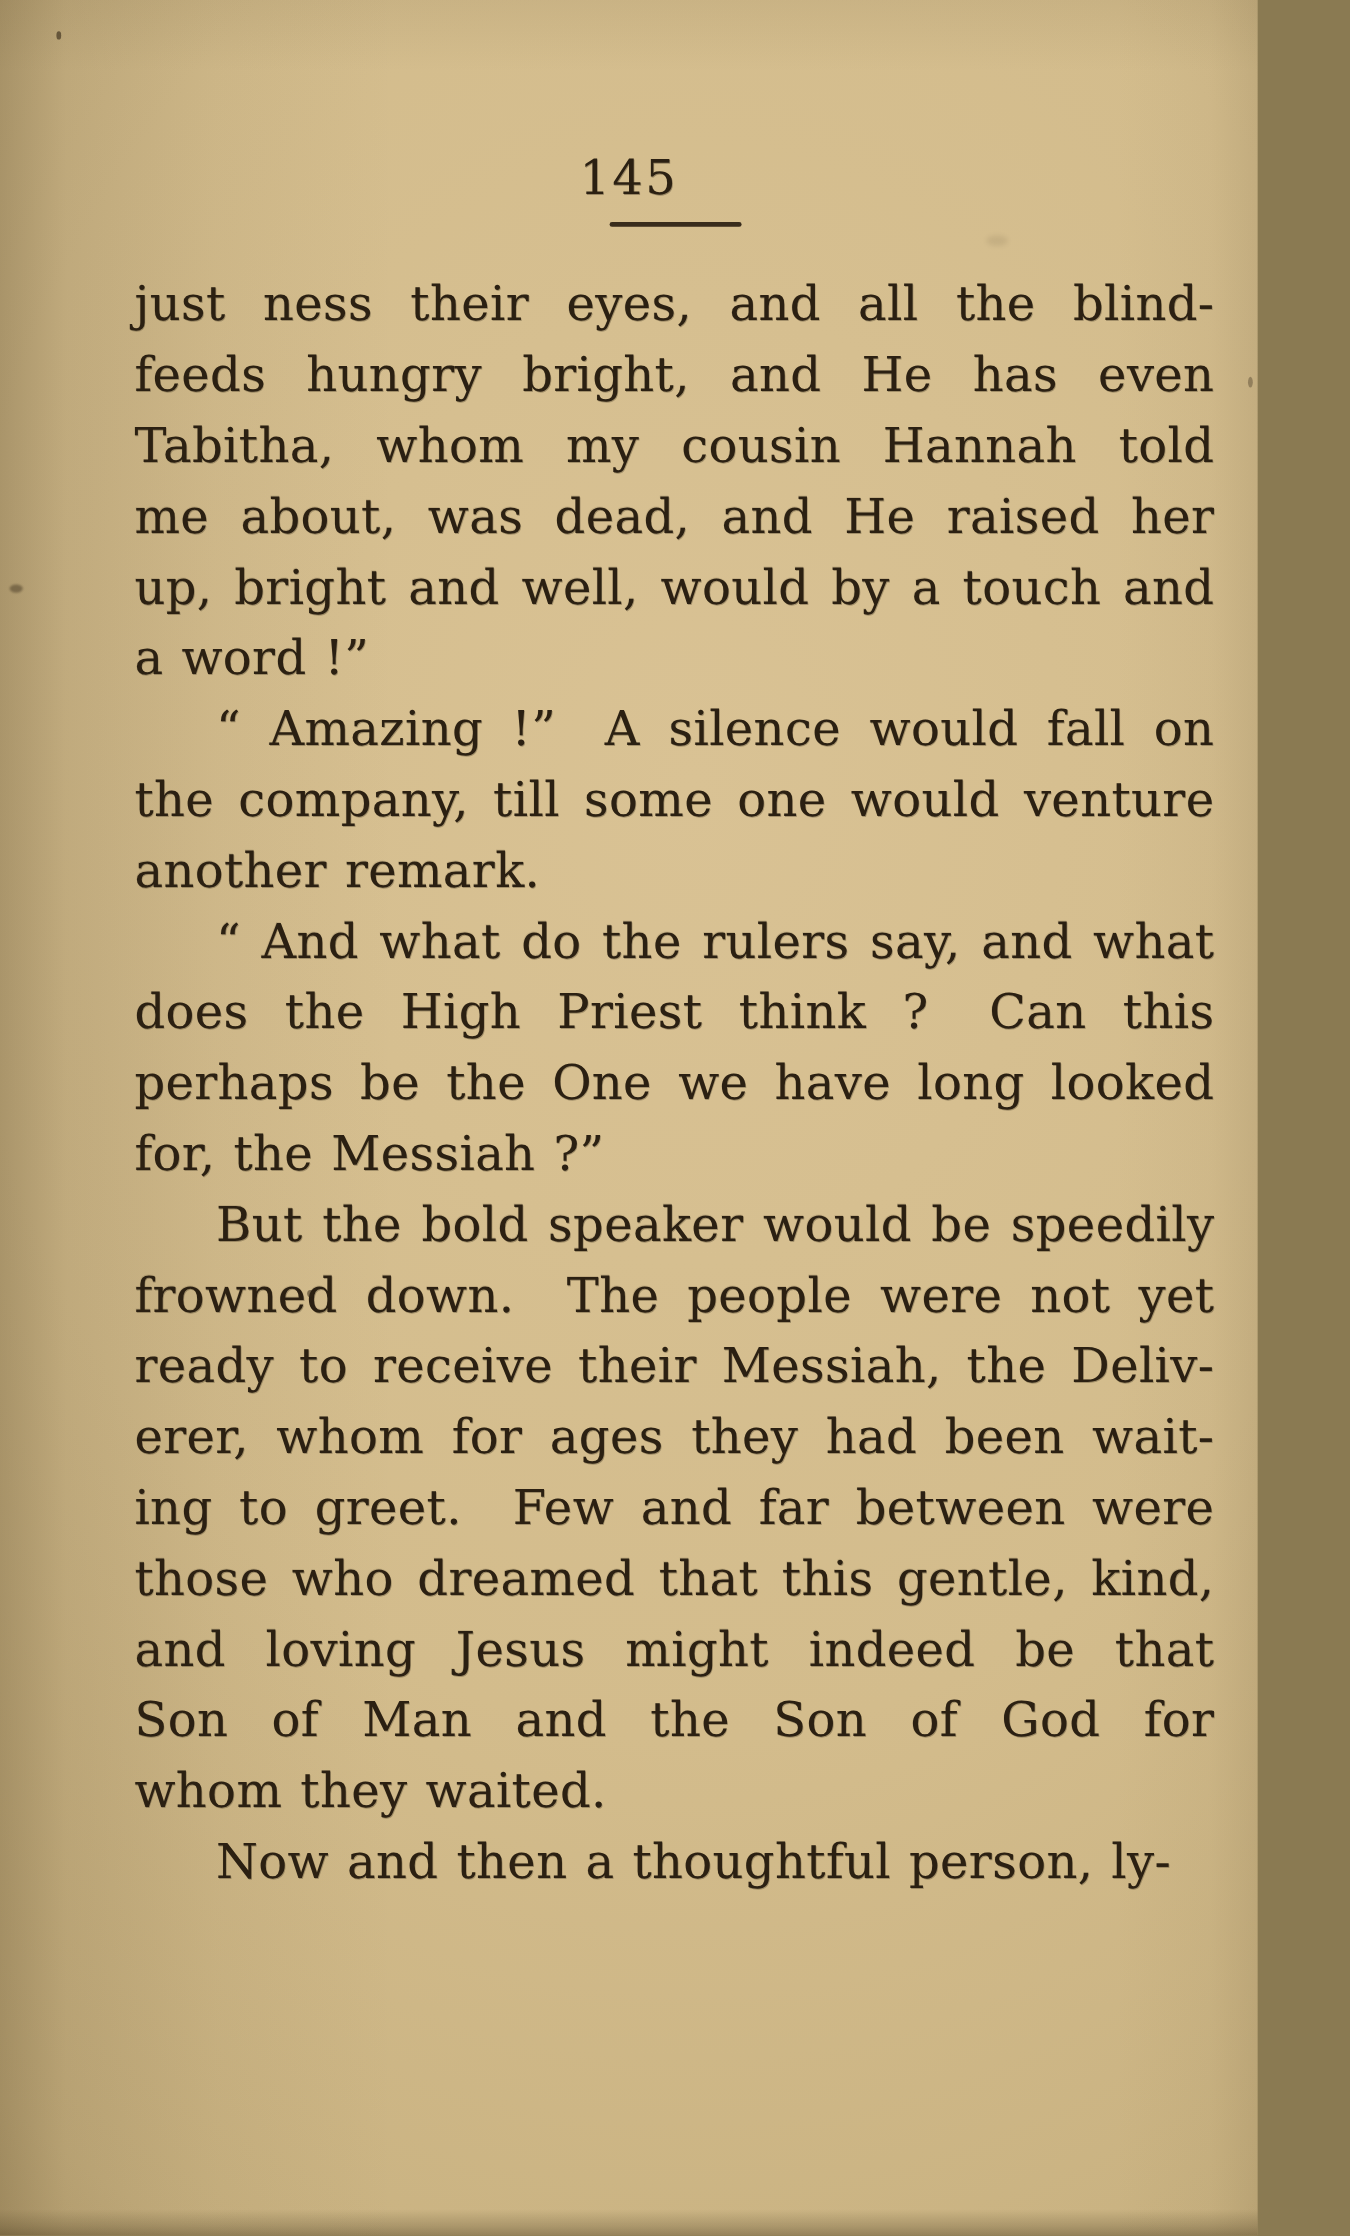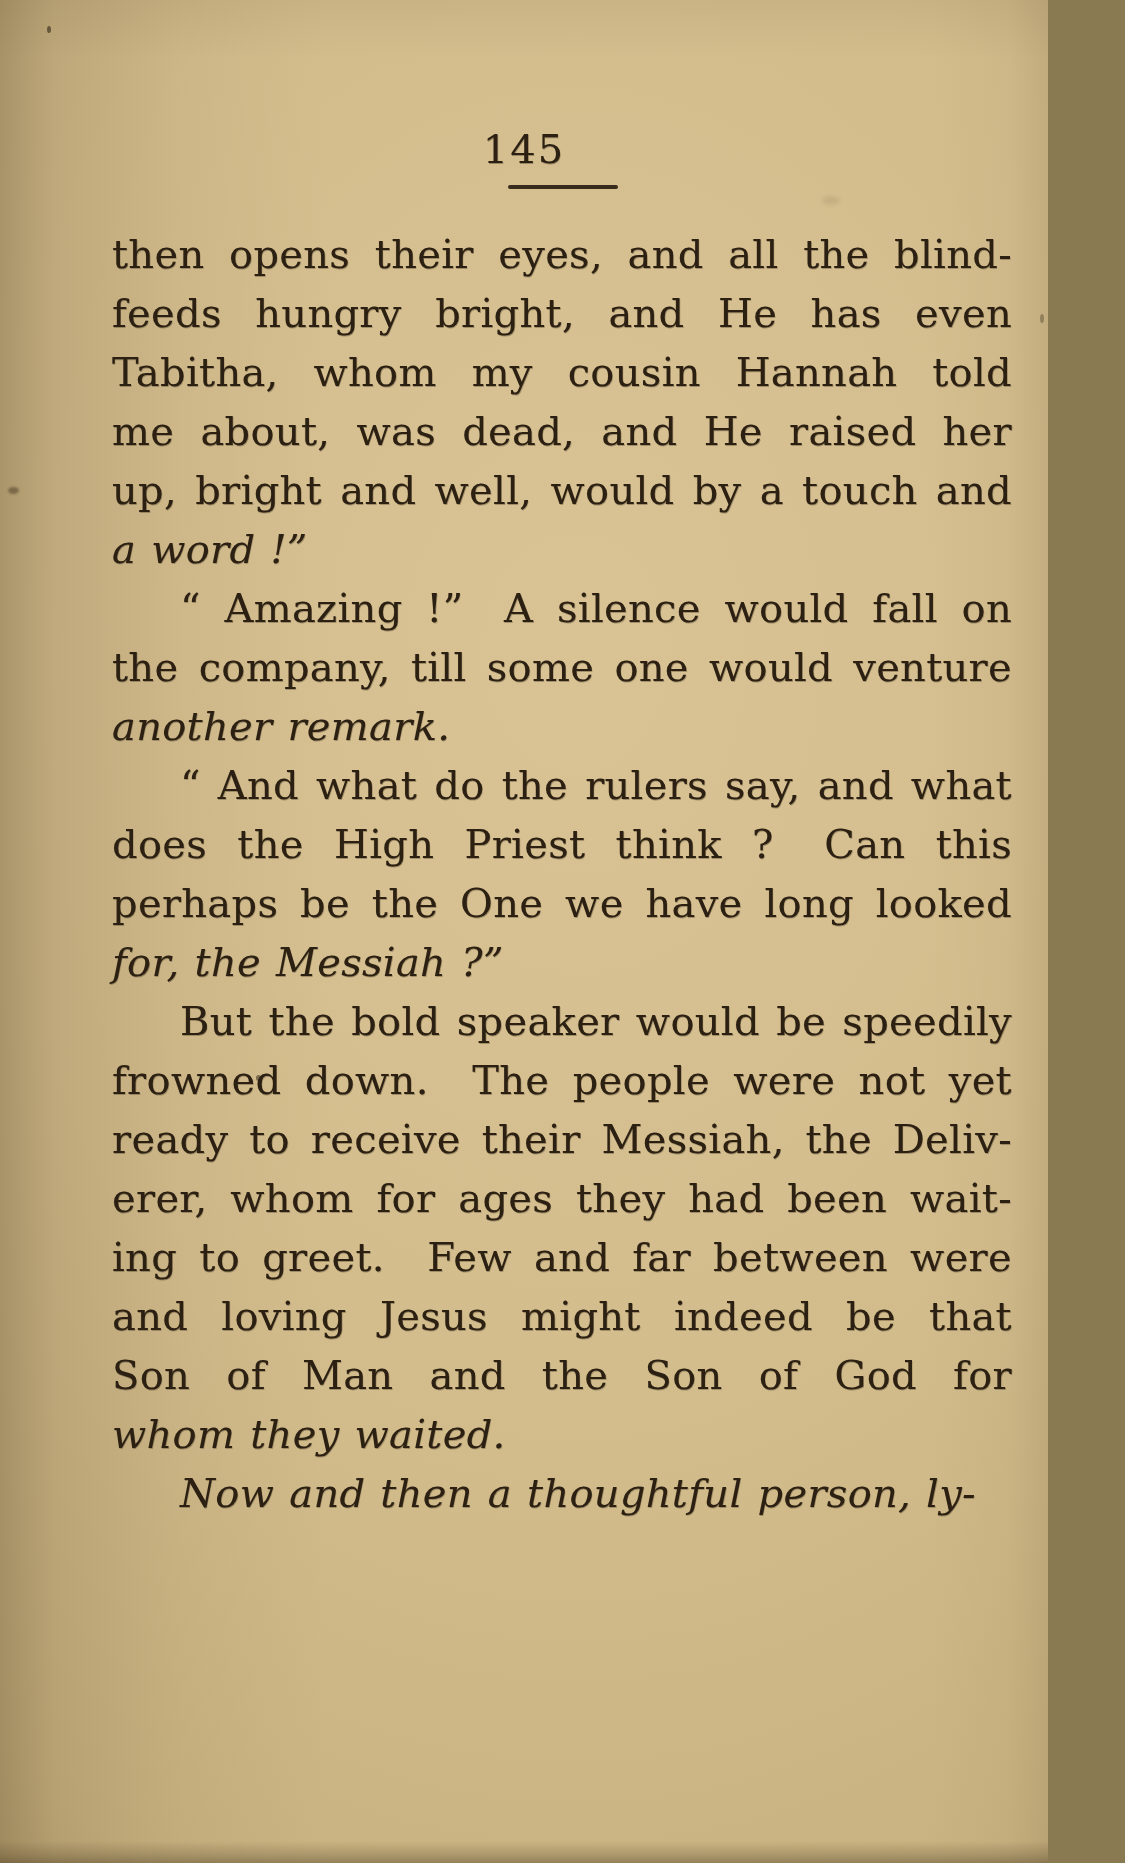--- a/index.html
+++ b/index.html
@@ -53,21 +53,20 @@
     letter-spacing: 0.3px;
     word-spacing: 2px;
     text-shadow: 0.6px 0.9px 0 rgba(43,32,18,0.30), -0.3px -0.3px 0 rgba(43,32,18,0.12);
   }
   .line {
     text-align: justify;
     text-align-last: justify;
   }
   .line.short {
     text-align-last: left;
-    font-style: italic;
   }
   .line.indent {
     padding-left: 68px;
   }
   .speck {
     position: absolute;
     background: rgba(48,36,20,0.75);
     border-radius: 50%;
   }
   .speck.s1 { left: 47px;  top: 26px;   width: 4px; height: 7px; opacity: 0.8; }
@@ -77,38 +76,39 @@
   .speck.s5 { left: 822px; top: 196px;  width: 18px; height: 9px; opacity: 0.12; filter: blur(2px); }
 </style>
 </head>
 <body>
 
 <div class="page">
   <div class="page-number">145</div>
   <div class="header-rule"></div>
 
   <div class="text-block">
-      <div class="line">then opens their eyes, and all the blind-</div>
+      <div class="line">just ness their eyes, and all the blind-</div>
       <div class="line">feeds hungry bright, and He has even</div>
       <div class="line">Tabitha, whom my cousin Hannah told</div>
       <div class="line">me about, was dead, and He raised her</div>
       <div class="line">up, bright and well, would by a touch and</div>
       <div class="line short">a word&nbsp;!”</div>
       <div class="line indent">“&nbsp;Amazing&nbsp;!”  A silence would fall on</div>
       <div class="line">the company, till some one would venture</div>
       <div class="line short">another remark.</div>
       <div class="line indent">“&nbsp;And what do the rulers say, and what</div>
       <div class="line">does the High Priest think&nbsp;?  Can this</div>
       <div class="line">perhaps be the One we have long looked</div>
       <div class="line short">for, the Messiah&nbsp;?”</div>
       <div class="line indent">But the bold speaker would be speedily</div>
       <div class="line">frowned down.  The people were not yet</div>
       <div class="line">ready to receive their Messiah, the Deliv-</div>
       <div class="line">erer, whom for ages they had been wait-</div>
       <div class="line">ing to greet.  Few and far between were</div>
+      <div class="line">those who dreamed that this gentle, kind,</div>
       <div class="line">and loving Jesus might indeed be that</div>
       <div class="line">Son of Man and the Son of God for</div>
       <div class="line short">whom they waited.</div>
       <div class="line indent short">Now and then a thoughtful person, ly-</div>
     </div>
 
   <div class="speck s1"></div>
   <div class="speck s2"></div>
   <div class="speck s3"></div>
   <div class="speck s4"></div>

